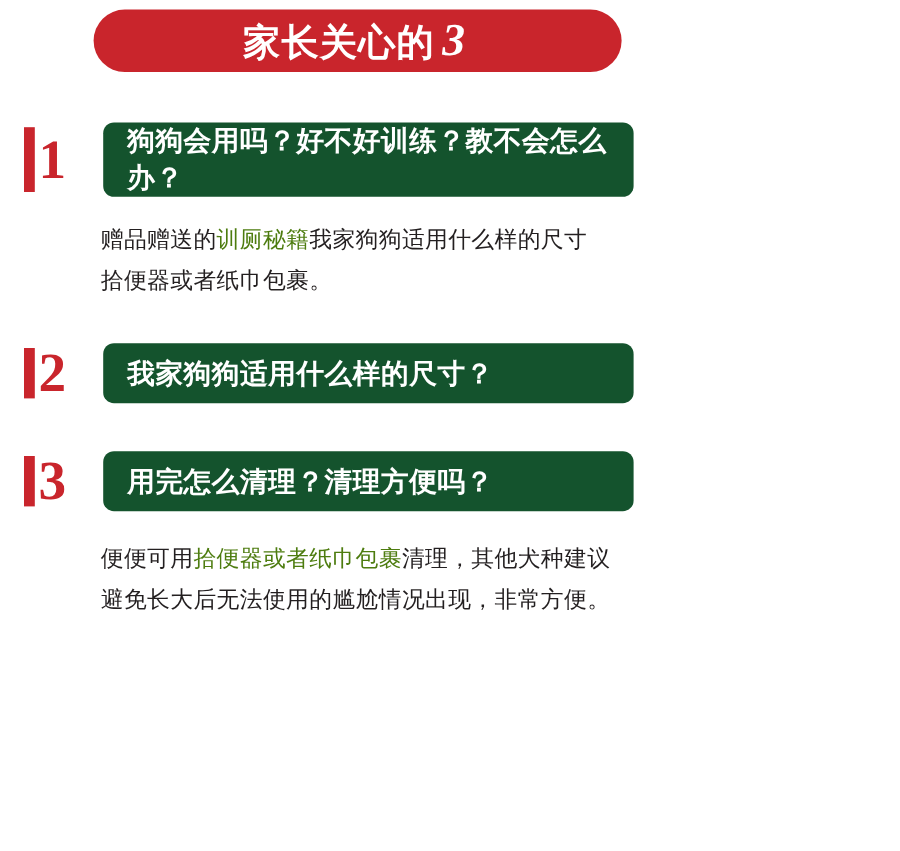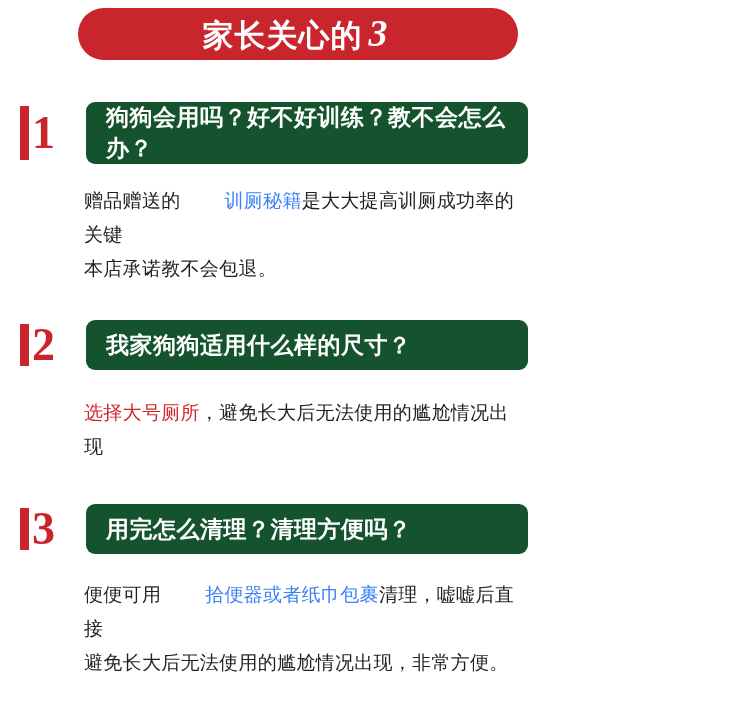--- a/index.html
+++ b/index.html
@@ -107,22 +107,21 @@
   }
   .answer {
     margin: 20px 0 0 84px;
     margin-right: 70px;
     font-size: 19px;
     line-height: 34px;
     color: #231f20;
     letter-spacing: 0.3px;
   }
   .answer .hl {
-    color: #3b82f6;
-    padding-left: 44px;
+    color: #4d7c0f;
   }
   .answer.all-red {
     color: #d0262c;
   }
   .answer.all-red .dark {
     color: #231f20;
   }
   .ans-line {
     display: block;
   }
@@ -147,48 +146,45 @@
 
   <div class="qa-list">
 
     <div class="qa-block q1">
       <div class="q-row">
         <div class="q-number">1</div>
         <div class="q-bar">狗狗会用吗？好不好训练？教不会怎么办？</div>
       </div>
       <div class="answer">
         <span class="ans-line">
-          <span>赠品赠送的</span><span class="hl">训厕秘籍</span><span>是大大提高训厕成功率的关键</span>
+          <span>赠品赠送的</span><span class="hl">训厕秘籍</span><span>我家狗狗适用什么样的尺寸</span>
         </span>
         <span class="ans-line">
-          <span>本店承诺教不会包退。</span>
+          <span>拾便器或者纸巾包裹。</span>
         </span>
       </div>
     </div>
 
     <div class="qa-block q2">
       <div class="q-row">
         <div class="q-number">2</div>
         <div class="q-bar">我家狗狗适用什么样的尺寸？</div>
       </div>
       <div class="answer all-red">
-        <span class="ans-line">
-          <span>选择大号厕所</span><span class="dark">，避免长大后无法使用的尴尬情况出现</span>
-        </span>
       </div>
     </div>
 
     <div class="qa-block q3">
       <div class="q-row">
         <div class="q-number">3</div>
         <div class="q-bar">用完怎么清理？清理方便吗？</div>
       </div>
       <div class="answer">
         <span class="ans-line">
-          <span>便便可用</span><span class="hl">拾便器或者纸巾包裹</span><span>清理，嘘嘘后直接</span>
+          <span>便便可用</span><span class="hl">拾便器或者纸巾包裹</span><span>清理，其他犬种建议</span>
         </span>
         <span class="ans-line">
           <span>避免长大后无法使用的尴尬情况出现，非常方便。</span>
         </span>
       </div>
     </div>
 
   </div>
 </div>
 

